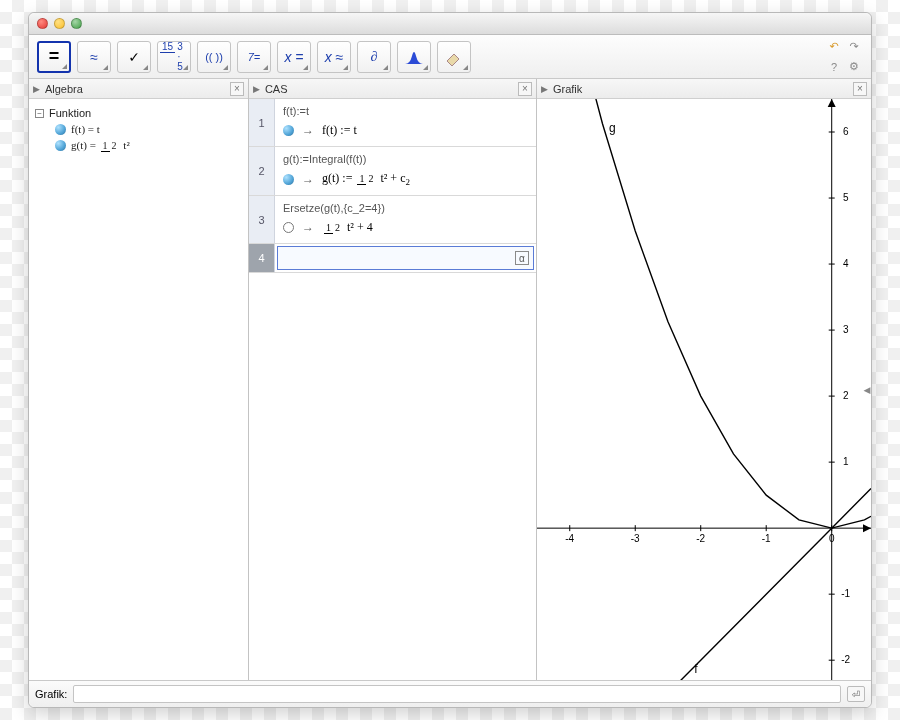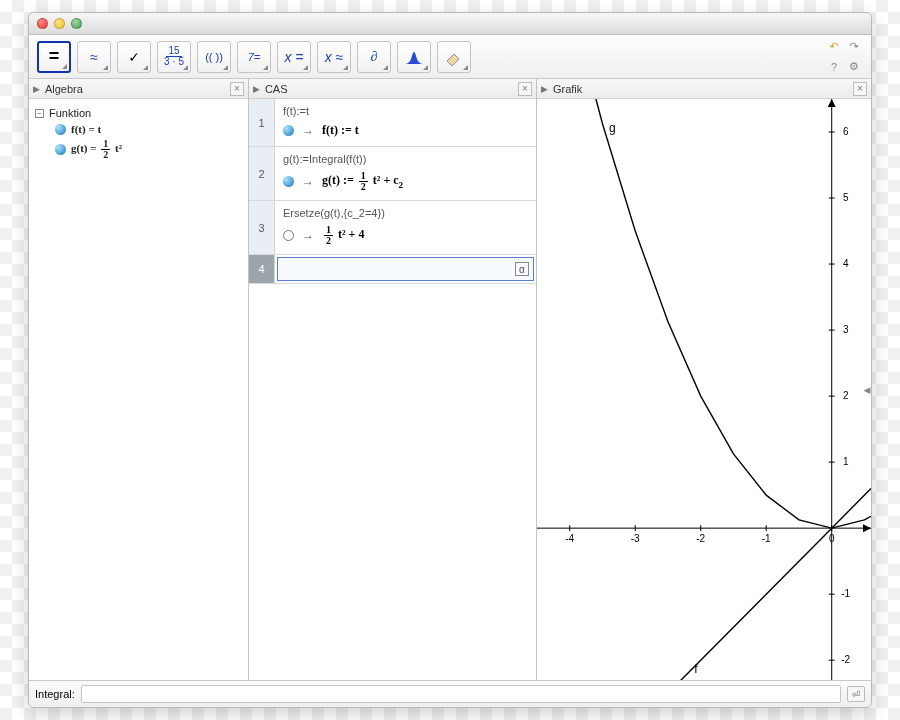--- a/index.html
+++ b/index.html
@@ -62,21 +62,21 @@
   }
   .phead .arrow { color:#777; font-size:9px; }
   .phead .close { margin-left:auto; width:14px;height:14px; border:1px solid #bbb;
     display:flex;align-items:center;justify-content:center; font-size:10px; color:#777; background:#f7f7f7; cursor:pointer;}
   .algbody { padding:6px 4px; font-size:11px; color:#222; }
   .tree-row { display:flex; align-items:center; gap:5px; padding:2px 0 2px 2px;}
   .tree-row.sub { padding-left:22px; }
   .tog { width:9px;height:9px; border:1px solid #888; font-size:8px; display:flex;align-items:center;justify-content:center; color:#555;}
   .ball { width:11px;height:11px; border-radius:50%; background:radial-gradient(circle at 30% 30%, #aee2ff 0%, #4fa3d6 60%, #2c6b95 100%); }
   .ball.empty { background:#fff; border:1px solid #777;}
-  .frac { display:inline-flex; flex-direction:column; align-items:center; vertical-align:middle; font-size:10px; line-height:1; margin:0 2px;}
+  .frac { display:inline-flex; align-items:flex-start; vertical-align:middle; font-size:10px; line-height:1; margin:0 2px;}
   .frac .n{border-bottom:1px solid #000; padding:0 2px;}
   .frac .d{padding:0 2px;}
   .casbody { flex:1; overflow:auto; display:flex; flex-direction:column; }
   .casrow { display:flex; border-bottom:1px solid #d9d9d9; }
   .casnum { width:26px; background:#e9edf4; border-right:1px solid #cfd4de;
     display:flex; align-items:center; justify-content:center; color:#556; font-size:11px; }
   .cascell { flex:1; padding:6px 8px 8px; }
   .cascell .in { color:#555; font-size:11px; margin-bottom:6px; }
   .cascell .out { display:flex; align-items:center; gap:8px; font-size:12px; font-family: "Times New Roman", serif; }
   .cascell .out .ball{width:11px;height:11px;}
@@ -88,21 +88,21 @@
   .gfxbody { flex:1; position:relative; overflow:hidden; }
   .gfxbody svg { position:absolute; inset:0; }
   .sidearrow { position:absolute; right:-1px; top:50%; transform:translateY(-50%);
     width:10px;height:22px; display:flex;align-items:center;justify-content:center;
     font-size:9px; color:#888;}
   .inputbar { height:26px; background:linear-gradient(#fbfbfb,#efefef);
     display:flex; align-items:center; padding:0 6px; gap:6px; border-radius:0 0 6px 6px;}
   .inputbar .field { flex:1; height:18px; background:#fff; border:1px solid #c4c4c4; border-radius:2px;}
   .inputbar .enter { width:18px;height:16px; border:1px solid #bbb; border-radius:2px;
     display:flex;align-items:center;justify-content:center; font-size:10px; color:#666; cursor:pointer; background:#f7f7f7;}
-  .bold{font-weight:bold; font-family:"Times New Roman", serif;}
+  .bold{font-weight:normal; font-family:"Times New Roman", serif;}
 </style>
 </head>
 <body>
 
 <div class="window">
   <div class="titlebar">
     <div class="traffic">
       <div class="dot r"></div>
       <div class="dot y"></div>
       <div class="dot g"></div>
@@ -296,17 +296,17 @@
             <path d="M 32.74509803921569 -99.03409090909088 L 65.49019607843138 24.758522727272748 L 98.23529411764706 132.04545454545462 L 130.98039215686276 222.82670454545456 L 163.72549019607845 297.10227272727275 L 196.47058823529412 354.8721590909091 L 229.2156862745098 396.1363636363637 L 261.9607843137255 420.8948863636364 L 294.7058823529412 429.1477272727273 L 327.4509803921569 420.8948863636364 L 334 417.26363636363635 " fill="none" stroke="#000" stroke-width="1.4"></path>
             <text x="72.03921568627452" y="33.011363636363626" font-size="12" fill="#000">g</text>
             <text x="157.1764705882353" y="574.3977272727273" font-size="12" fill="#000">f</text>
           </svg>
         <div class="sidearrow">◀</div>
       </div>
     </div>
   </div>
 
   <div class="inputbar">
-    <span>Integral:</span>
+    <span>Grafik:</span>
     <div class="field"></div>
     <div class="enter">⏎</div>
   </div>
 </div>
 
 </body></html>

